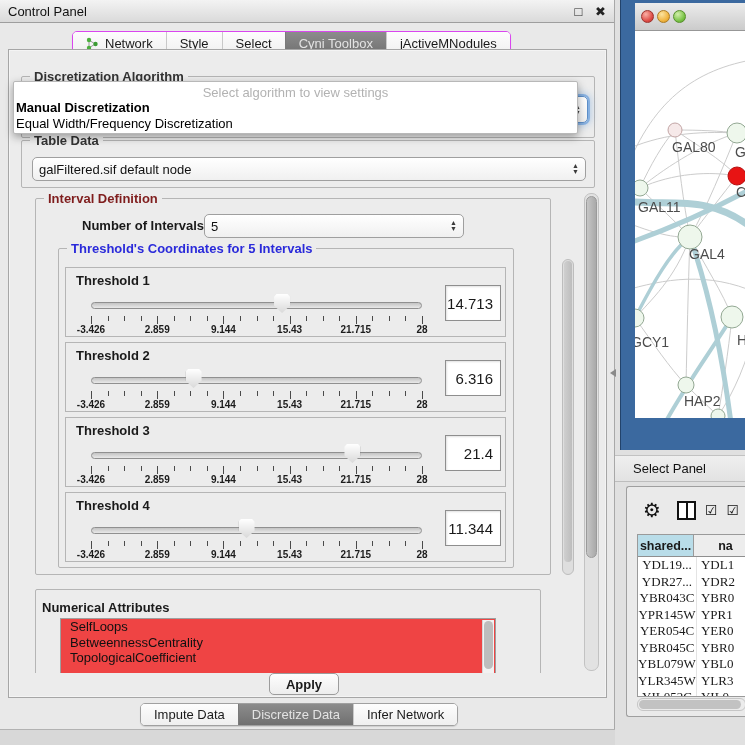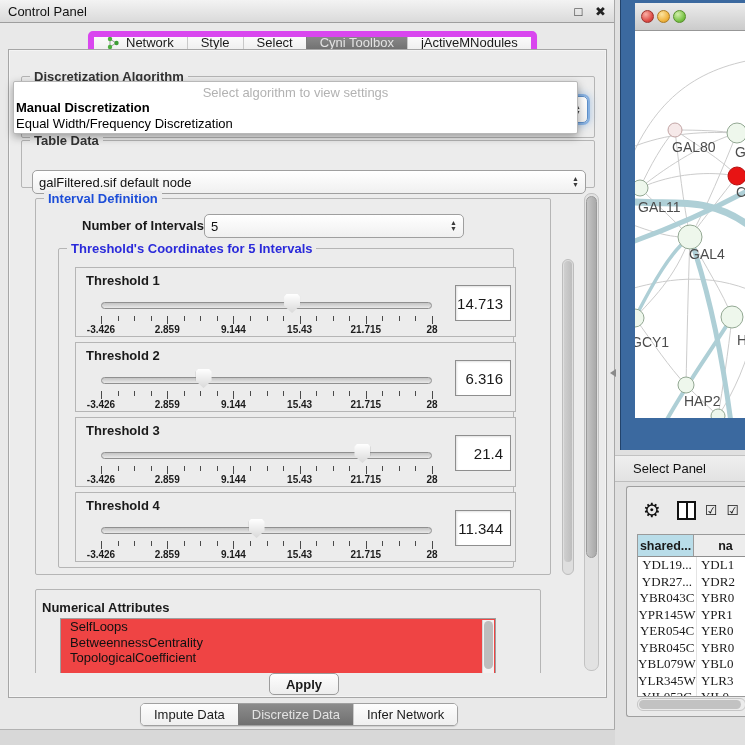--- a/index.html
+++ b/index.html
@@ -11,58 +11,58 @@
   
   .cp { position:absolute; left:0; top:0; width:615px; height:745px; background:#e9e9e9; border-right:1px solid #a8a8a8; }
   .cp-titlebar { position:absolute; left:0; top:0; width:100%; height:23px;
     background:linear-gradient(#f3f3f3,#dadada); border-bottom:1px solid #9e9e9e;
     display:flex; align-items:center; padding:0 8px; }
   .cp-title { flex:1; color:#111; }
   .win-btns span { margin-left:9px; color:#222; cursor:default; }
   .win-float { font-size:13px; } .win-close { font-weight:bold; font-size:13px; }
 
   
-  .top-tabs { position:absolute; left:88px; top:31px; height:25px; display:flex;
-    border:6px solid #d946ef; border-radius:5px; overflow:hidden; background:#fafafa;
-    box-shadow:0 1px 1px rgba(0,0,0,.12);align-items:flex-end; }
+  .top-tabs { position:absolute; left:72px; top:31px; height:25px; display:flex;
+    border:1px solid #d946ef; border-radius:5px; overflow:hidden; background:#fafafa;
+    box-shadow:0 1px 1px rgba(0,0,0,.12); }
   .tab { display:flex; align-items:center; padding:0 13px; background:linear-gradient(#fdfdfd,#efefef);
     border-left:1px solid #c9c9c9; color:#1a1a1a; white-space:nowrap; cursor:default; }
   .tab:first-child { border-left:none; }
   .tab.sel { background:linear-gradient(#8c8c8c,#707070); color:#e3e3e3; border-left-color:#7a7a7a; }
   .tab .ticon { margin-right:6px; display:inline-flex; }
 
   
   .cp-content { position:absolute; left:8px; top:49px; width:599px; height:649px;
     background:#ececec; border:1px solid #a6a6a6; box-shadow:inset 0 0 0 1px #f4f4f4; }
 
   .group { position:absolute; border:1px solid #b5b5b5; border-radius:2px; }
   .gtitle { position:absolute; top:-8px; left:8px; background:#ececec; padding:0 4px; font-weight:bold; line-height:15px; }
   .gtitle.dark { color:#333; }
-  .gtitle.green { color:#1d4ed8; }
+  .gtitle.green { color:#7f1d1d; }
   .gtitle.blue { color:#2a2ada; }
 
   .combo { position:absolute; background:linear-gradient(#ffffff,#f0f0f0); border:1px solid #9f9f9f;
     border-radius:5px; display:flex; align-items:center; padding:0 6px; height:24px; }
   .combo .ctext { flex:1; color:#111; }
   .stepper { display:flex; flex-direction:column; align-items:center; line-height:6px; font-size:7px; color:#3a3a3a; margin-left:4px; }
   .combo.focus { border-color:#5d8fc9; box-shadow:0 0 0 2px rgba(112,163,222,.75), 0 0 7px 3px rgba(112,163,222,.45); }
 
   .alg-group { left:12px; top:26px; width:574px; height:62px; }
   .alg-combo { left:8px; top:19px; width:558px; height:27px; }
   .td-group { left:12px; top:90px; width:574px; height:48px; }
-  .td-combo { left:10px; top:29px; width:554px; }
+  .td-combo { left:10px; top:16px; width:554px; }
 
   .viewport { position:absolute; left:6px; top:141px; width:570px; height:482px; overflow:hidden; }
   .green-group { left:20px; top:7px; width:516px; height:377px; }
   .numrow { position:absolute; left:0; top:15px; width:100%; height:24px; }
   .numrow .nlabel { position:absolute; left:46px; top:4px; }
   .num-combo { left:168px; top:0; width:260px; }
 
   .blue-group { left:22px; top:49px; width:456px; height:320px; }
-  .cards { position:absolute; left:16px; top:18px; width:441px; }
+  .cards { position:absolute; left:6px; top:18px; width:441px; }
   .card { position:relative; width:441px; height:70px; margin-bottom:5px; border:1px solid #b5b5b5; background:#ececec; }
   .card-title { position:absolute; left:10px; top:5px; font-weight:bold; }
   .track { position:absolute; left:25px; top:34px; width:331px; height:7px; border:1px solid #909090;
     border-radius:4px; background:linear-gradient(#c3c3c3,#e9e9e9); }
   .sthumb { position:absolute; top:26px; width:16px; height:19px;
     background:linear-gradient(#ffffff,#d9d9d9);
     clip-path:polygon(0% 15%,15% 0%,85% 0%,100% 15%,100% 62%,50% 100%,0% 62%);
     filter:drop-shadow(0 0 1px #7d7d7d); }
   .tick { position:absolute; top:48px; width:1px; background:#4a4a4a; }
   .tick.major { height:8px; } .tick.minor { height:5px; }

